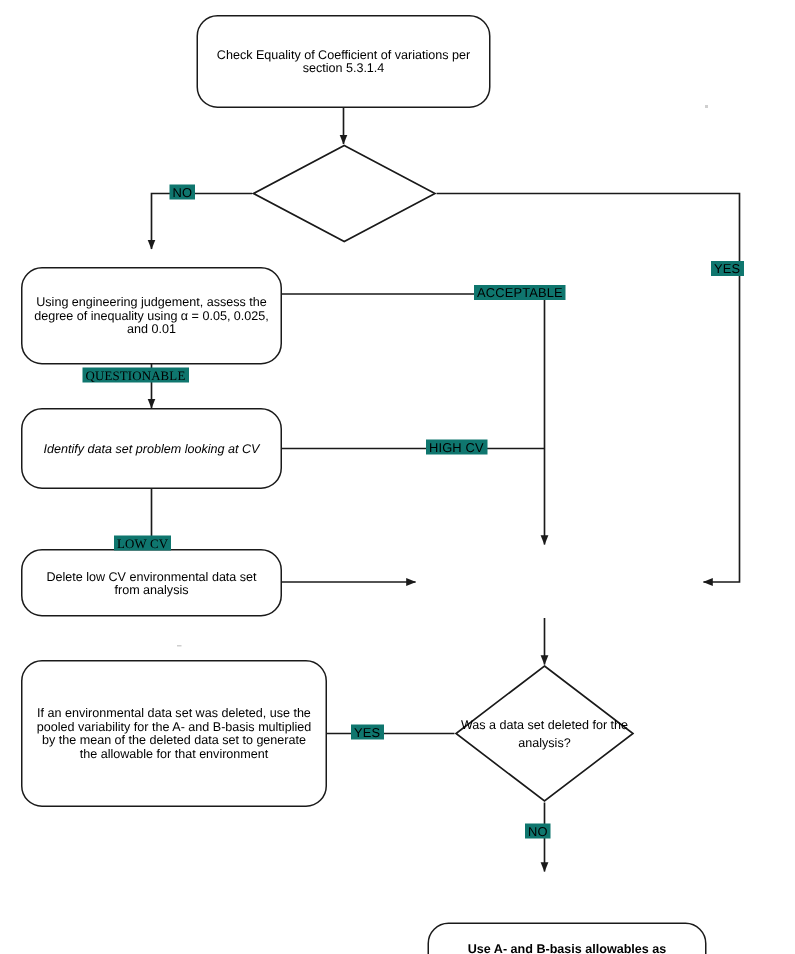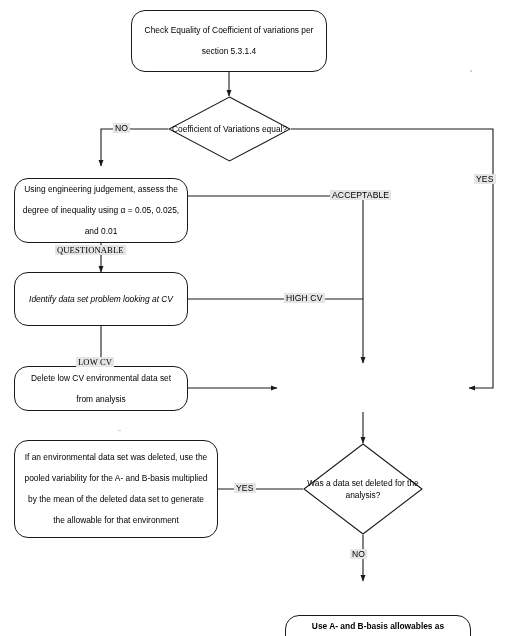--- a/index.html
+++ b/index.html
@@ -30,21 +30,21 @@
     align-items: center;
     justify-content: center;
     text-align: center;
     color: #000000;
   }
   .process {
     border: 1px solid #1a1a1a;
     border-radius: 14px;
     background: #ffffff;
     font-size: 8.4px;
-    line-height: 21px;
+    line-height: 9px;
     padding: 3px 7px;
   }
   .decision-wrap {
     background: transparent;
     border: none;
   }
   .decision-wrap svg {
     position: absolute;
     left: 0;
     top: 0;
@@ -55,21 +55,21 @@
     font-size: 8.4px;
     line-height: 12.2px;
     text-align: center;
     width: 100%;
   }
   .edge-label {
     position: absolute;
     font-size: 8.6px;
     line-height: 10px;
     color: #000000;
-    background: #e5e5e5;
+    background: #0f766e;
     padding: 0 2px;
     white-space: nowrap;
     letter-spacing: 0.1px;
   }
   .speck {
     position: absolute;
     background: #cfcfcf;
   }
 </style>
 </head>
@@ -110,21 +110,20 @@
   </svg>
 
   <div class="node process" style="left:131px; top:10px; width:196px; height:62px;">
     <span>Check Equality of Coefficient of variations per section 5.3.1.4</span>
   </div>
 
   <div class="node decision-wrap" style="left:168px; top:96px; width:123px; height:66px;">
     <svg width="123" height="66" viewBox="0 0 123 66">
       <polygon points="61.5,1 122,33 61.5,65 1,33" fill="#ffffff" stroke="#1a1a1a" stroke-width="1.1"></polygon>
     </svg>
-    <span class="decision-label">Coefficient of Variations equal?</span>
   </div>
 
   <div class="node process" style="left:14px; top:178px; width:174px; height:65px;">
     <span>Using engineering judgement, assess the degree of inequality using α = 0.05, 0.025, and 0.01</span>
   </div>
 
   <div class="node process" style="left:14px; top:272px; width:174px; height:54px;font-style:italic;">
     <span>Identify data set problem looking at CV</span>
   </div>
 
@@ -145,21 +144,21 @@
   </div>
 
   <div class="node process" style="left:285px; top:615px; width:186px; height:44px;font-weight:bold;">
     <span>Use A- and B-basis allowables as generated</span>
   </div>
 
   <div class="edge-label" style="left:113px; top:123px;">NO</div>
 
   <div class="edge-label" style="left:474px; top:174px;">YES</div>
 
-  <div class="edge-label" style="left:330px; top:190px;">ACCEPTABLE</div>
+  <div class="edge-label" style="left:316px; top:190px;">ACCEPTABLE</div>
 
   <div class="edge-label" style="left:55px; top:245px;font-family:Liberation Serif, serif;">QUESTIONABLE</div>
 
   <div class="edge-label" style="left:284px; top:293px;">HIGH CV</div>
 
   <div class="edge-label" style="left:76px; top:357px;font-family:Liberation Serif, serif;">LOW CV</div>
 
   <div class="edge-label" style="left:234px; top:483px;">YES</div>
 
   <div class="edge-label" style="left:350px; top:549px;">NO</div>

